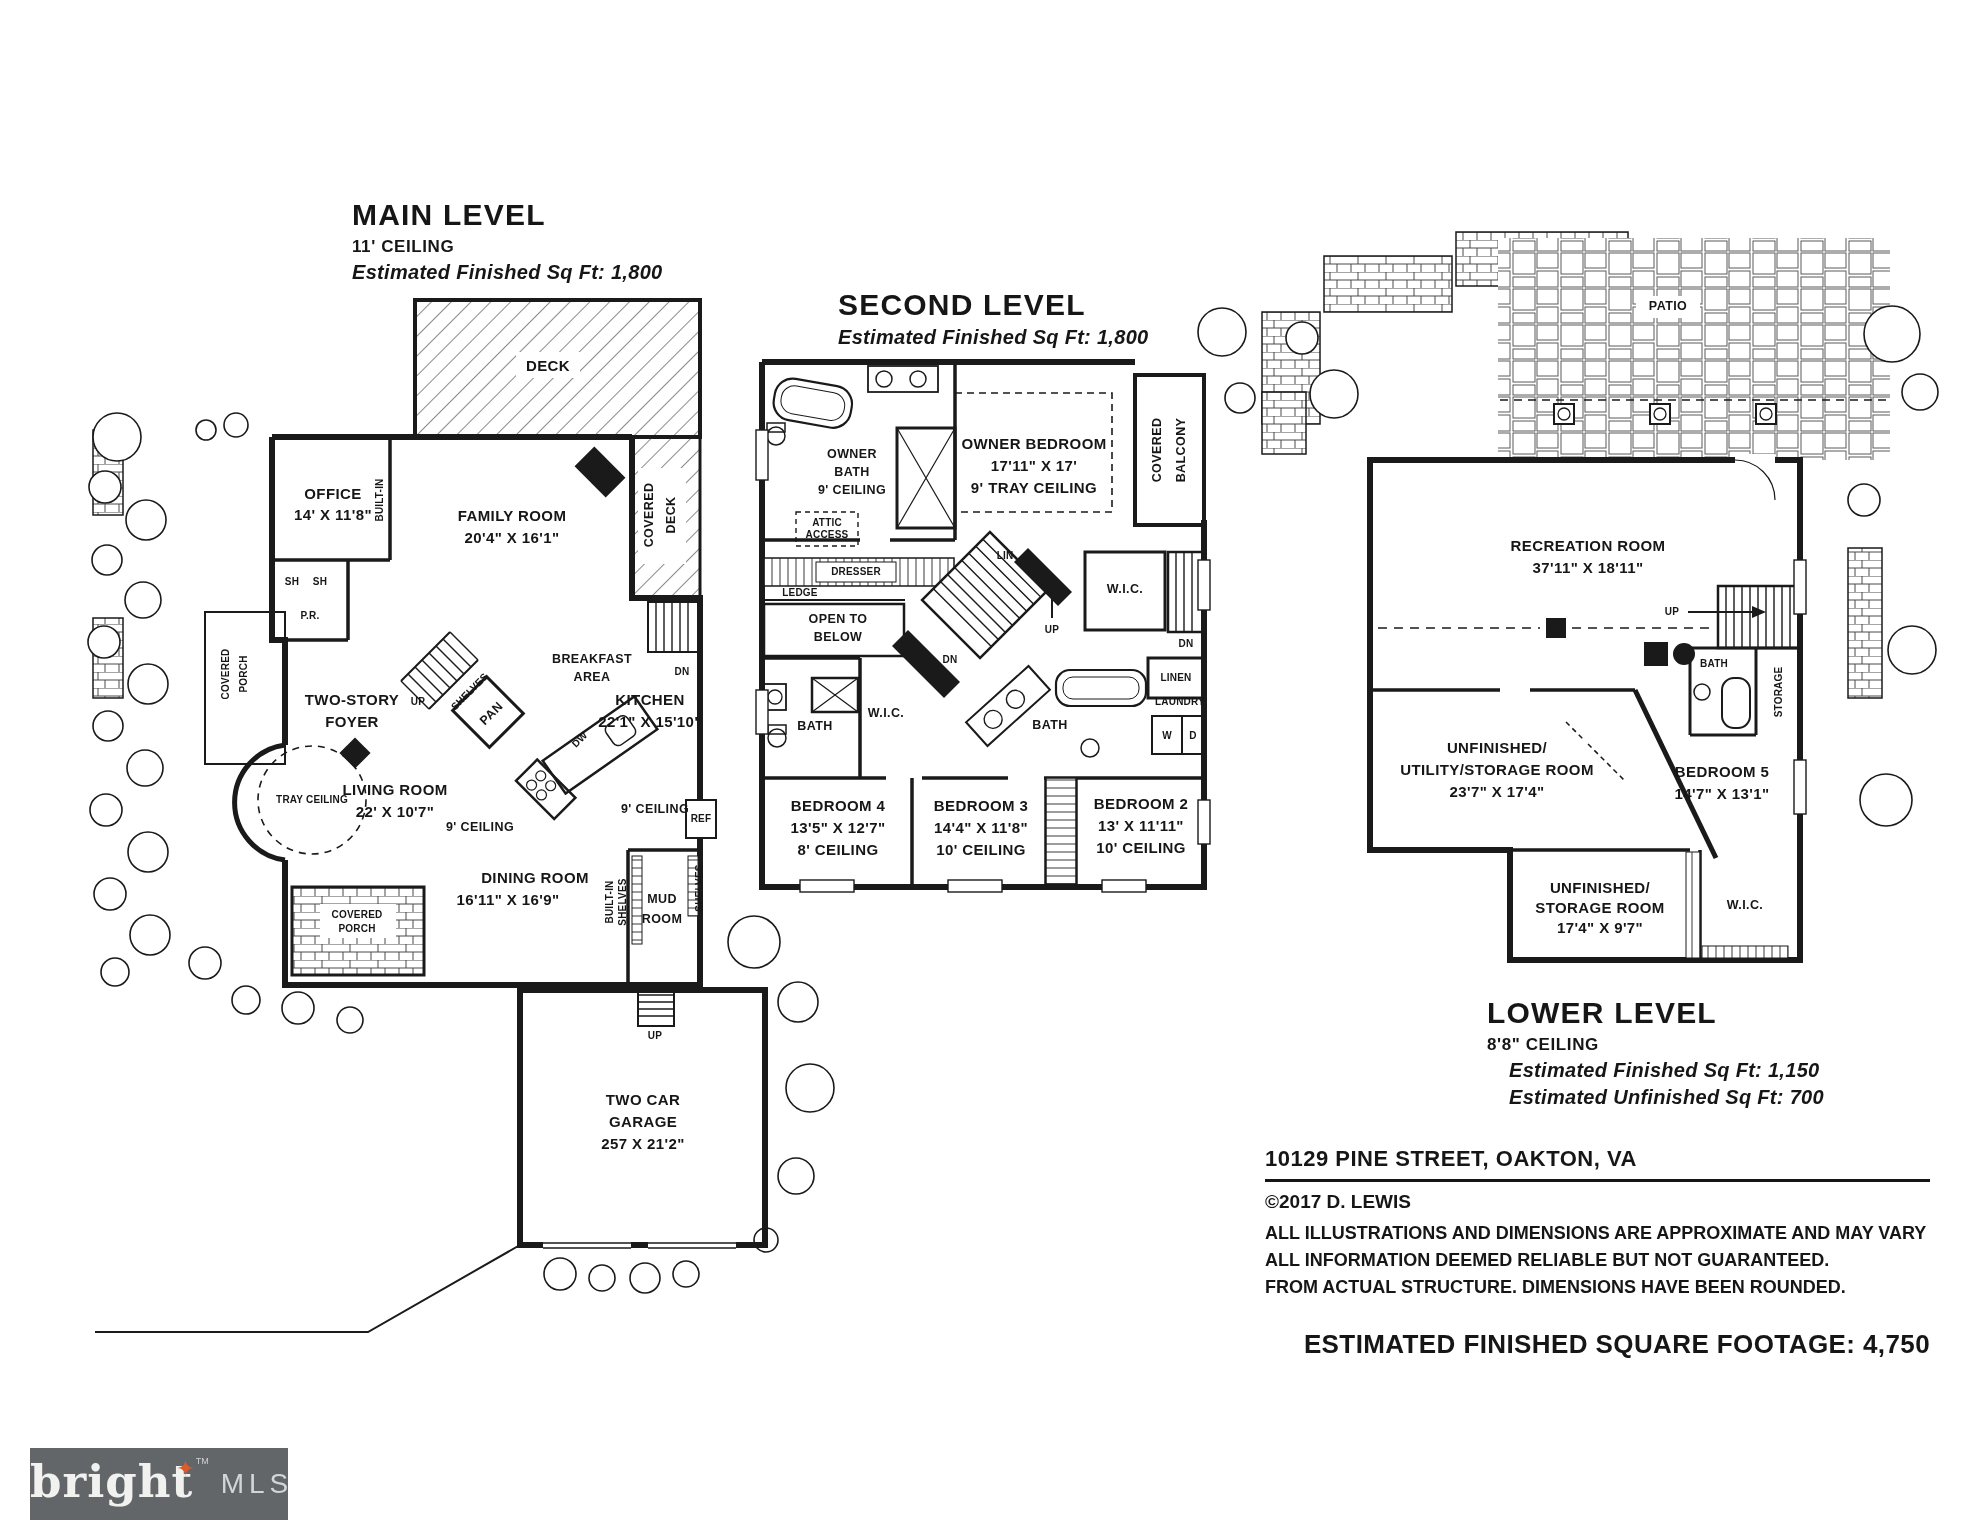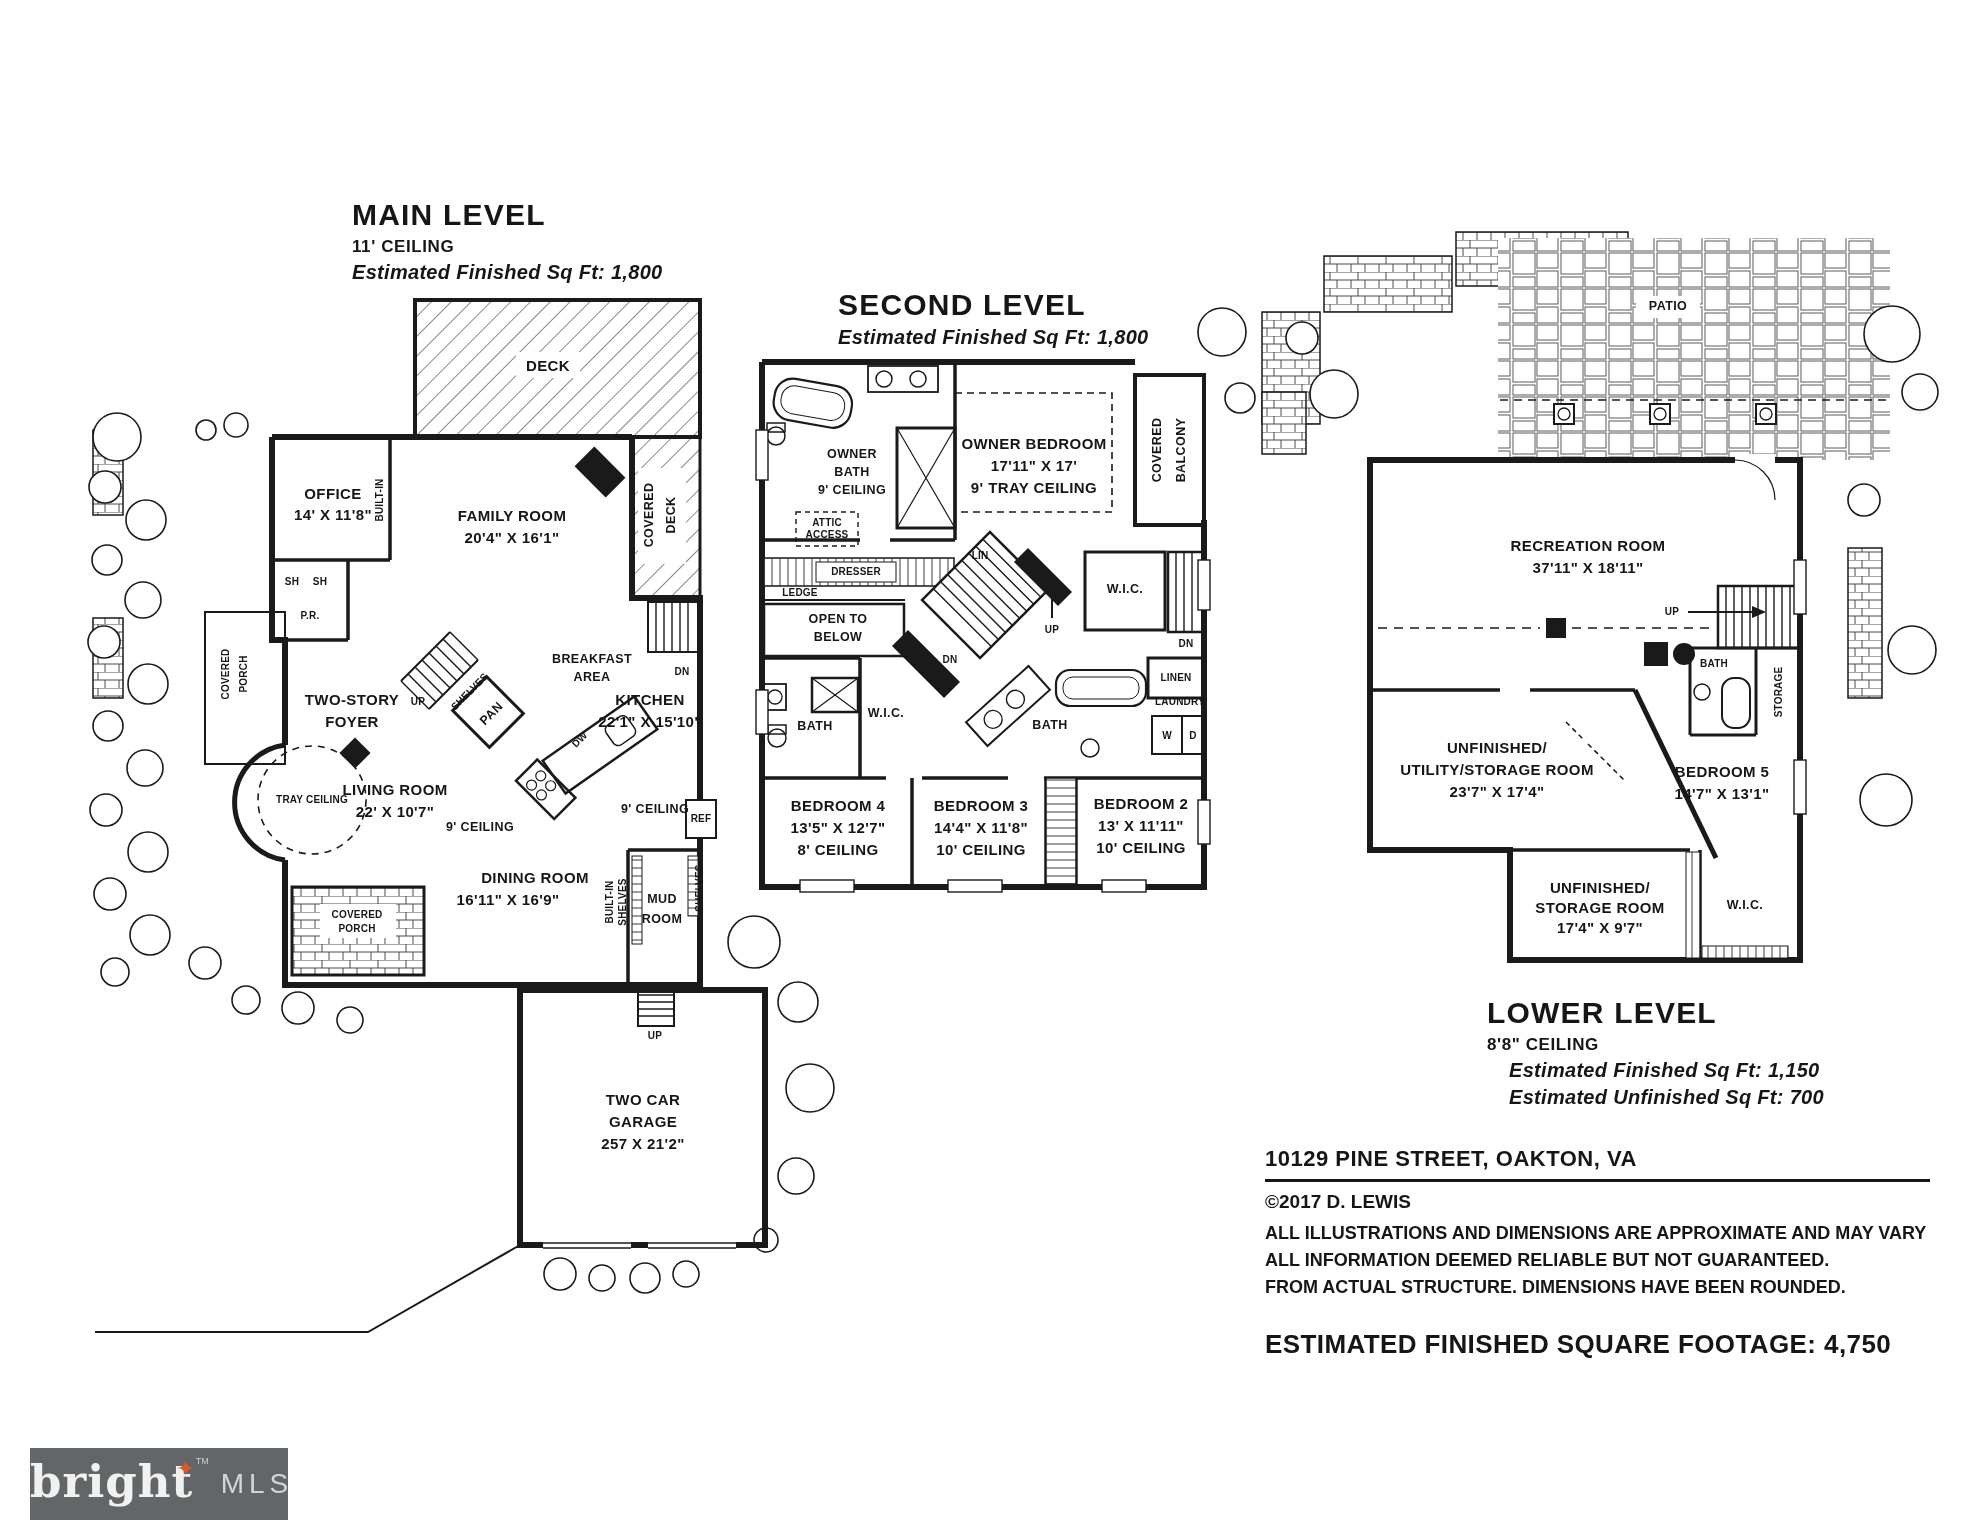--- a/index.html
+++ b/index.html
@@ -18,21 +18,21 @@
   .lt{font-size:30px;font-weight:700;letter-spacing:1.2px;}
   .lc{font-size:17px;font-weight:700;letter-spacing:.6px;margin-top:5px;}
   .le{font-size:20px;font-style:italic;font-weight:700;letter-spacing:.3px;margin-top:4px;}
   .ind{margin-left:22px;}
   
   .info{position:absolute;left:1265px;top:1146px;width:665px;}
   .addr{font-size:22px;font-weight:700;letter-spacing:.5px;padding-bottom:7px;
         border-bottom:3px solid #161616;margin-bottom:9px;}
   .copy{font-size:19px;font-weight:700;margin-bottom:7px;}
   .disc{font-size:18px;font-weight:700;line-height:1.5;}
-  .total{font-size:26px;font-weight:700;letter-spacing:.4px;margin-top:28px;}
+  .total{font-size:26px;font-weight:700;letter-spacing:.4px;margin-top:28px;text-align:right;}
   
   .logo{position:absolute;left:30px;top:1448px;width:258px;height:72px;background:#636669;
         display:flex;align-items:center;}
   .logo-bright{font-family:"DejaVu Serif",serif;font-weight:700;font-size:45px;color:#f1f1ef;
                letter-spacing:1px;position:relative;top:-3px;}
   .logo-star{color:#dd5b2b;font-size:22px;position:relative;margin-left:-17px;top:-15px;}
   .logo-tm{color:#cfd0d1;font-size:9px;position:relative;top:-23px;margin-left:1px;}
   .logo-mls{font-size:28px;color:#d4d5d6;letter-spacing:5px;margin-left:12px;font-weight:400;}
 </style>
 </head>
@@ -403,21 +403,21 @@
 <div class="lbl" style="left:1034px;top:466px">17'11" X 17'</div>
 <div class="lbl" style="left:1034px;top:488px">9' TRAY CEILING</div>
 <div class="lbl sm v" style="left:1158px;top:450px">COVERED</div>
 <div class="lbl sm v" style="left:1182px;top:450px">BALCONY</div>
 <div class="lbl xs" style="left:827px;top:523px">ATTIC</div>
 <div class="lbl xs" style="left:827px;top:535px">ACCESS</div>
 <div class="lbl xs" style="left:856px;top:572px">DRESSER</div>
 <div class="lbl xs" style="left:800px;top:593px">LEDGE</div>
 <div class="lbl sm" style="left:838px;top:620px">OPEN TO</div>
 <div class="lbl sm" style="left:838px;top:638px">BELOW</div>
-<div class="lbl xs" style="left:980px;top:556px">LIN</div>
+<div class="lbl xs" style="left:1005px;top:556px">LIN</div>
 <div class="lbl xs" style="left:950px;top:660px">DN</div>
 <div class="lbl xs" style="left:1052px;top:630px">UP</div>
 <div class="lbl sm" style="left:1125px;top:590px">W.I.C.</div>
 <div class="lbl xs" style="left:1186px;top:644px">DN</div>
 <div class="lbl xs" style="left:1176px;top:678px">LINEN</div>
 <div class="lbl xs" style="left:1180px;top:702px">LAUNDRY</div>
 <div class="lbl xs" style="left:1167px;top:736px">W</div>
 <div class="lbl xs" style="left:1193px;top:736px">D</div>
 <div class="lbl sm" style="left:815px;top:727px">BATH</div>
 <div class="lbl sm" style="left:886px;top:714px">W.I.C.</div>

